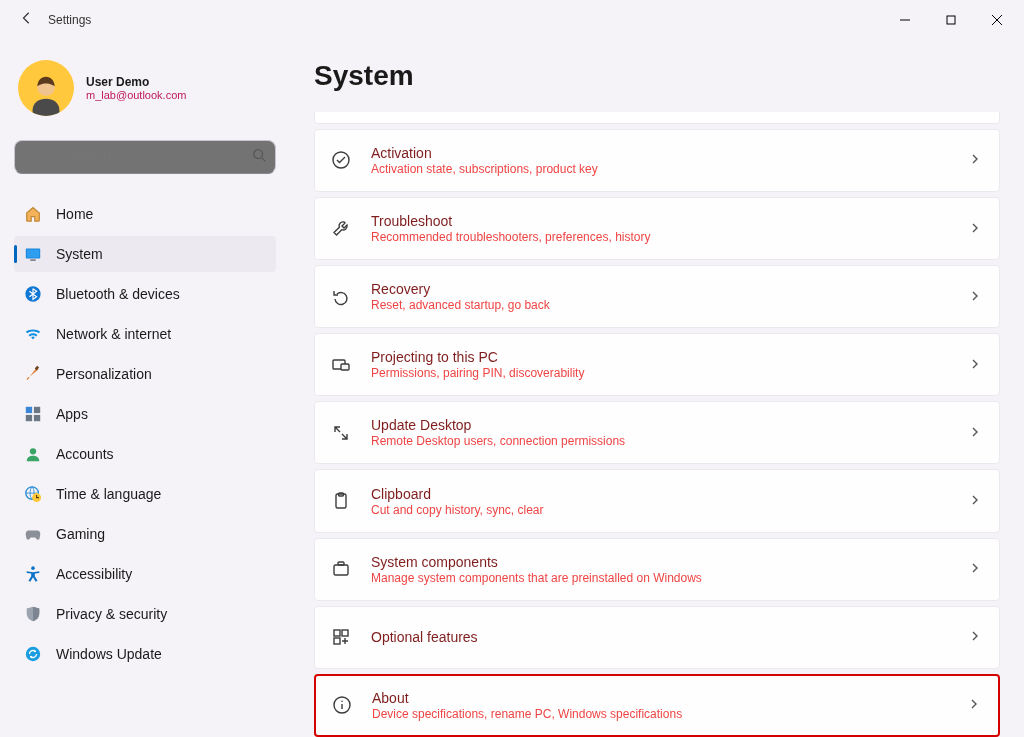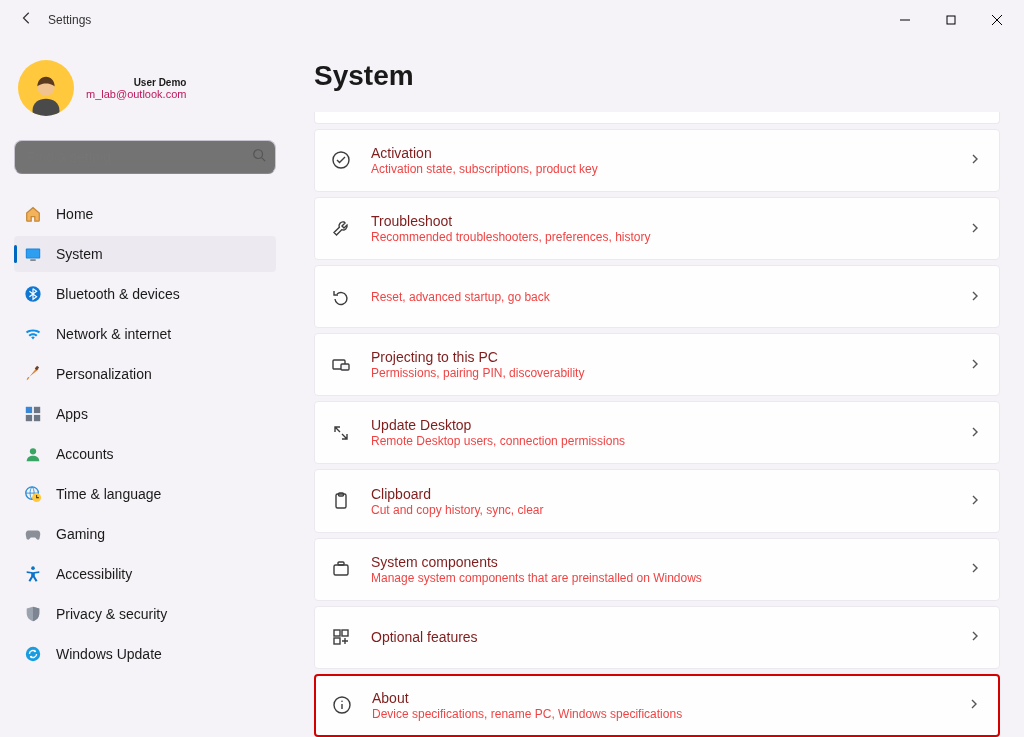--- a/index.html
+++ b/index.html
@@ -43,21 +43,21 @@
     flex-direction: column;
   }
   .profile { display: flex; align-items: center; gap: 12px; padding: 12px 4px 24px 4px; }
   .avatar {
     width: 56px; height: 56px; border-radius: 50%;
     background: #ffc83d;
     display: flex; align-items: flex-end; justify-content: center;
     overflow: hidden;
   }
   .avatar svg { width: 46px; height: 46px; }
-  .profile .name { font-size: 10px; font-weight: 600; text-align: right; }
+  .profile .name { font-size: 12px; font-weight: 600; }
   .profile .email { font-size: 11px; color: #be185d; }
 
   .searchwrap {
     position: relative;
     margin-bottom: 22px;
   }
   .searchwrap input {
     width: 100%;
     height: 34px;
     border: 1px solid #c9c5d0;
@@ -345,20 +345,21 @@
       </div>
 
       <div class="card">
         <span class="cicon">
             <svg viewBox="0 0 20 20" fill="none" stroke-width="1.4">
               <path d="M4 12a6 6 0 1 0 2-5"></path>
               <path d="M3 4v4h4"></path>
             </svg>
           </span>
         <div class="ctext">
+          <div class="ctitle">Recovery</div>
           <div class="csub">Reset, advanced startup, go back</div>
         </div>
         <span class="chev"><svg viewBox="0 0 12 12" fill="none" stroke="#555" stroke-width="1.4">
               <path d="M4 2l4 4-4 4"></path>
             </svg></span>
       </div>
 
       <div class="card">
         <span class="cicon">
             <svg viewBox="0 0 20 20" fill="none" stroke-width="1.4">

